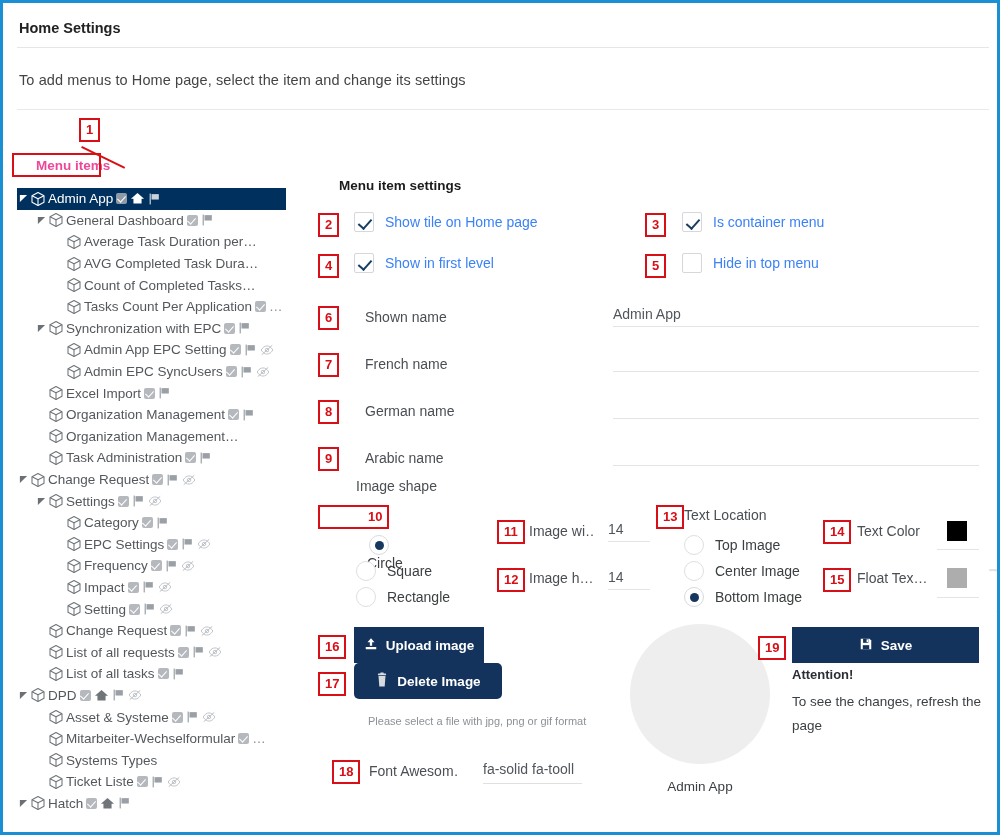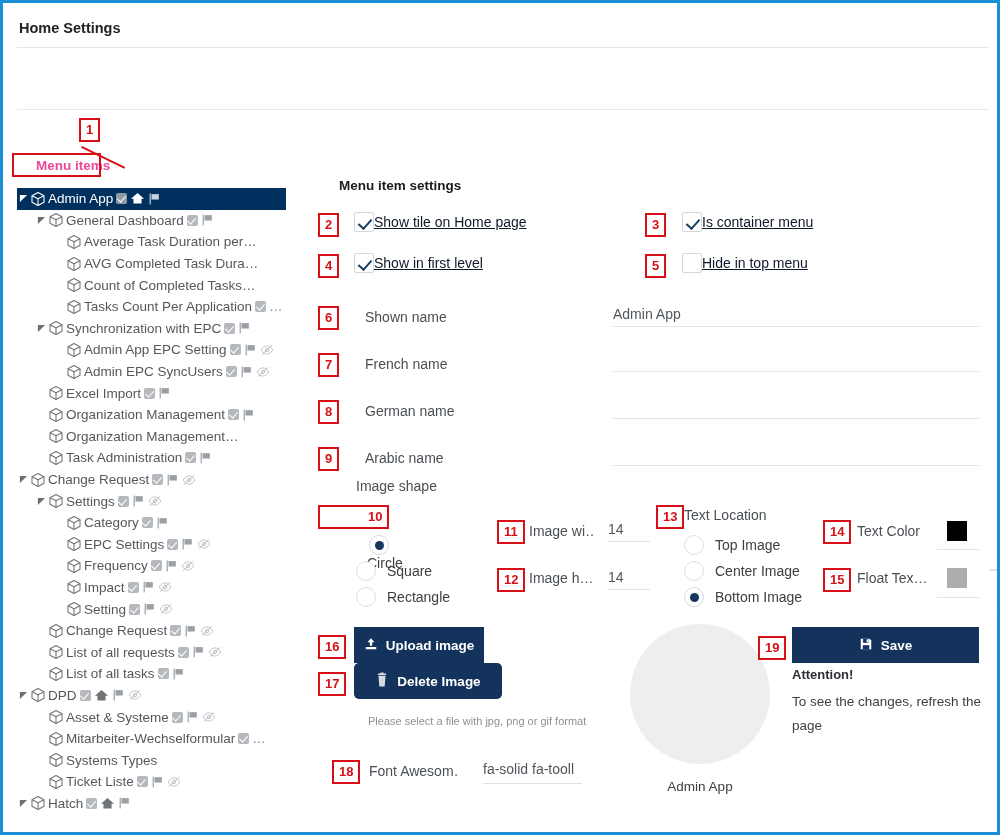--- a/index.html
+++ b/index.html
@@ -126,21 +126,21 @@
   .cbox {
     width: 20px; height: 20px;
     border: 1px solid #d5d7da; background: #fff; border-radius: 2px;
     position: relative; flex: 0 0 20px;
   }
   .cbox.checked::after {
     content: ""; position: absolute; left: 5.5px; top: 3px;
     width: 6px; height: 11px; border: solid #173d63;
     border-width: 0 2.2px 2.2px 0; transform: rotate(42deg);
   }
-  .cblabel { font-size: 14px; color: #0f172a; text-decoration: underline; }
+  .cblabel { margin-left: 11px; font-size: 14px; color: #3b82f6; }
 
   .flabel {
     position: absolute; font-size: 14px; color: #4a4f54;
   }
   .finput {
     position: absolute;
     border-bottom: 1px solid #e4e4e4;
     font-size: 14px; color: #50565c;
     padding-bottom: 4px;
   }
@@ -212,20 +212,21 @@
     transform: rotate(35deg);
   }
 </style>
 </head>
 <body>
 
 <div id="page">
 
   <div class="page-title">Home Settings</div>
   <div class="rule-1"></div>
+  <div class="subtitle">To add menus to Home page, select the item and change its settings</div>
   <div class="rule-2"></div>
 
   <div class="badge" style="left:76px; top:115px;">1</div>
   <div class="callout-line" style="left:79px; top:143px; width:48px; transform: rotate(26deg);"></div>
   <div class="badge-box" style="left:9px; top:150px; width:89px; height:24px;"></div>
   <div class="menu-items-label">Menu items</div>
 
   <div class="tree" id="tree">
       <div class="tnode selected" style="padding-left: 0px;">
         <span class="arrow">

